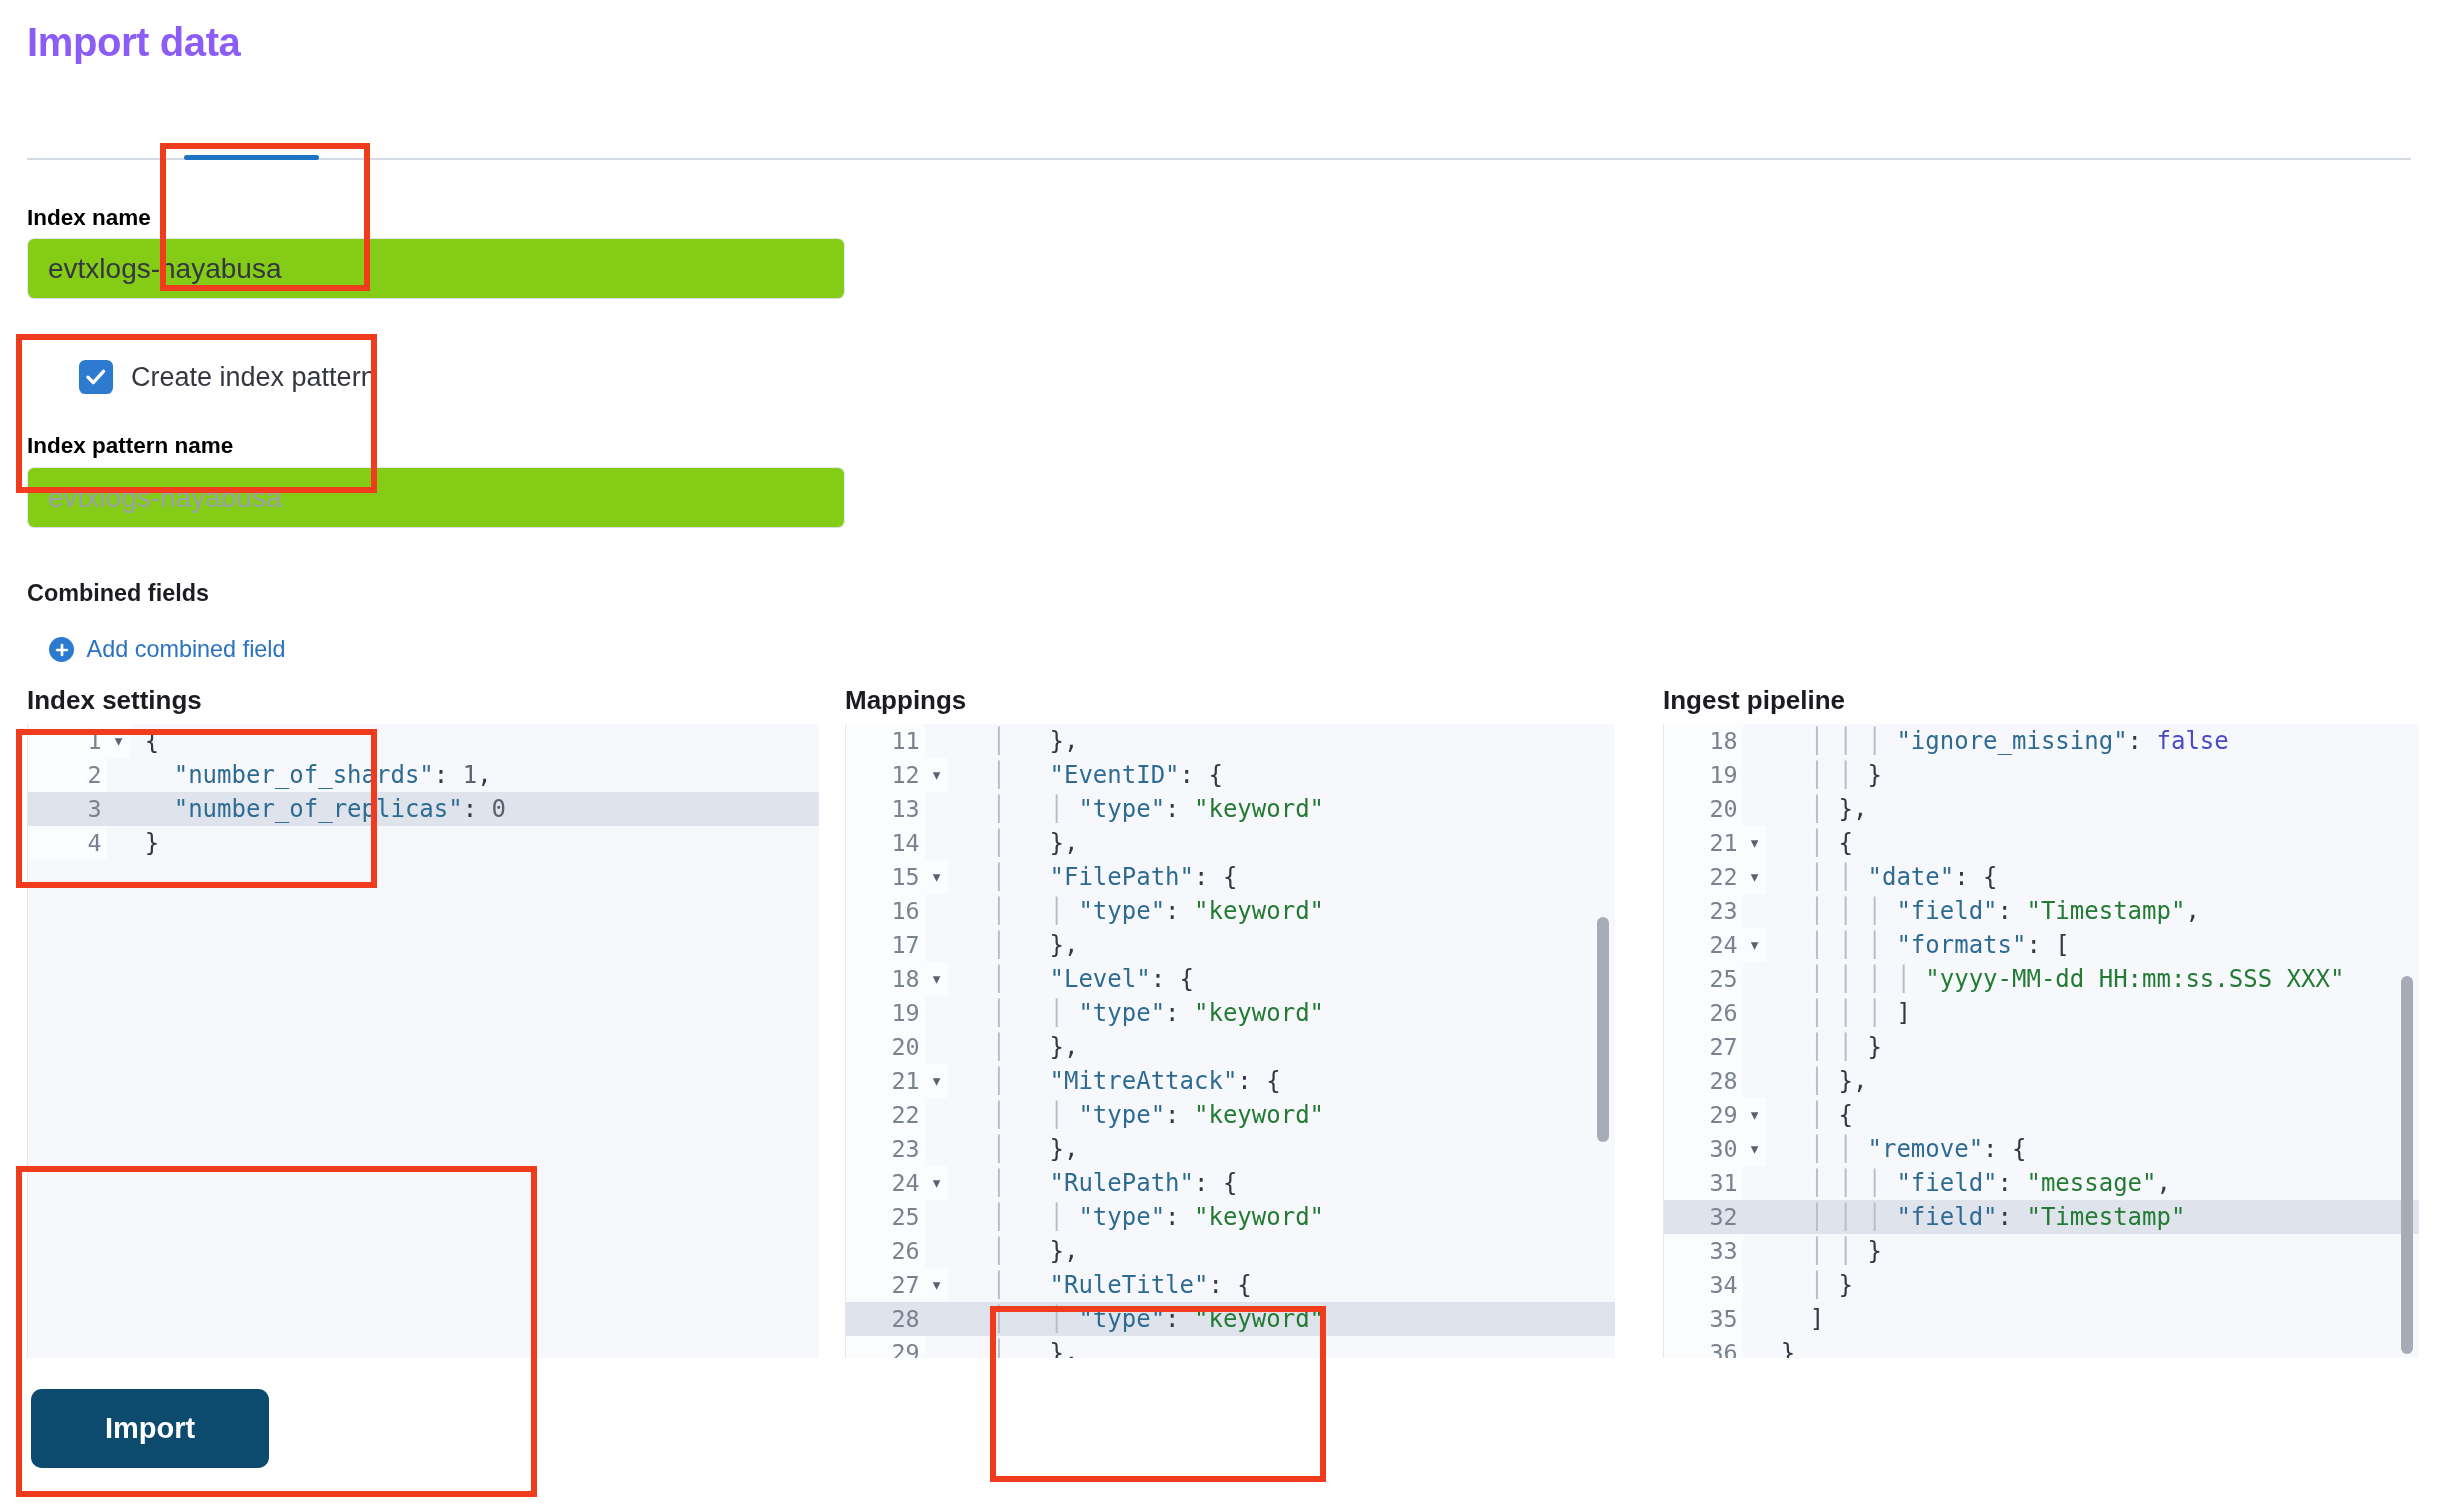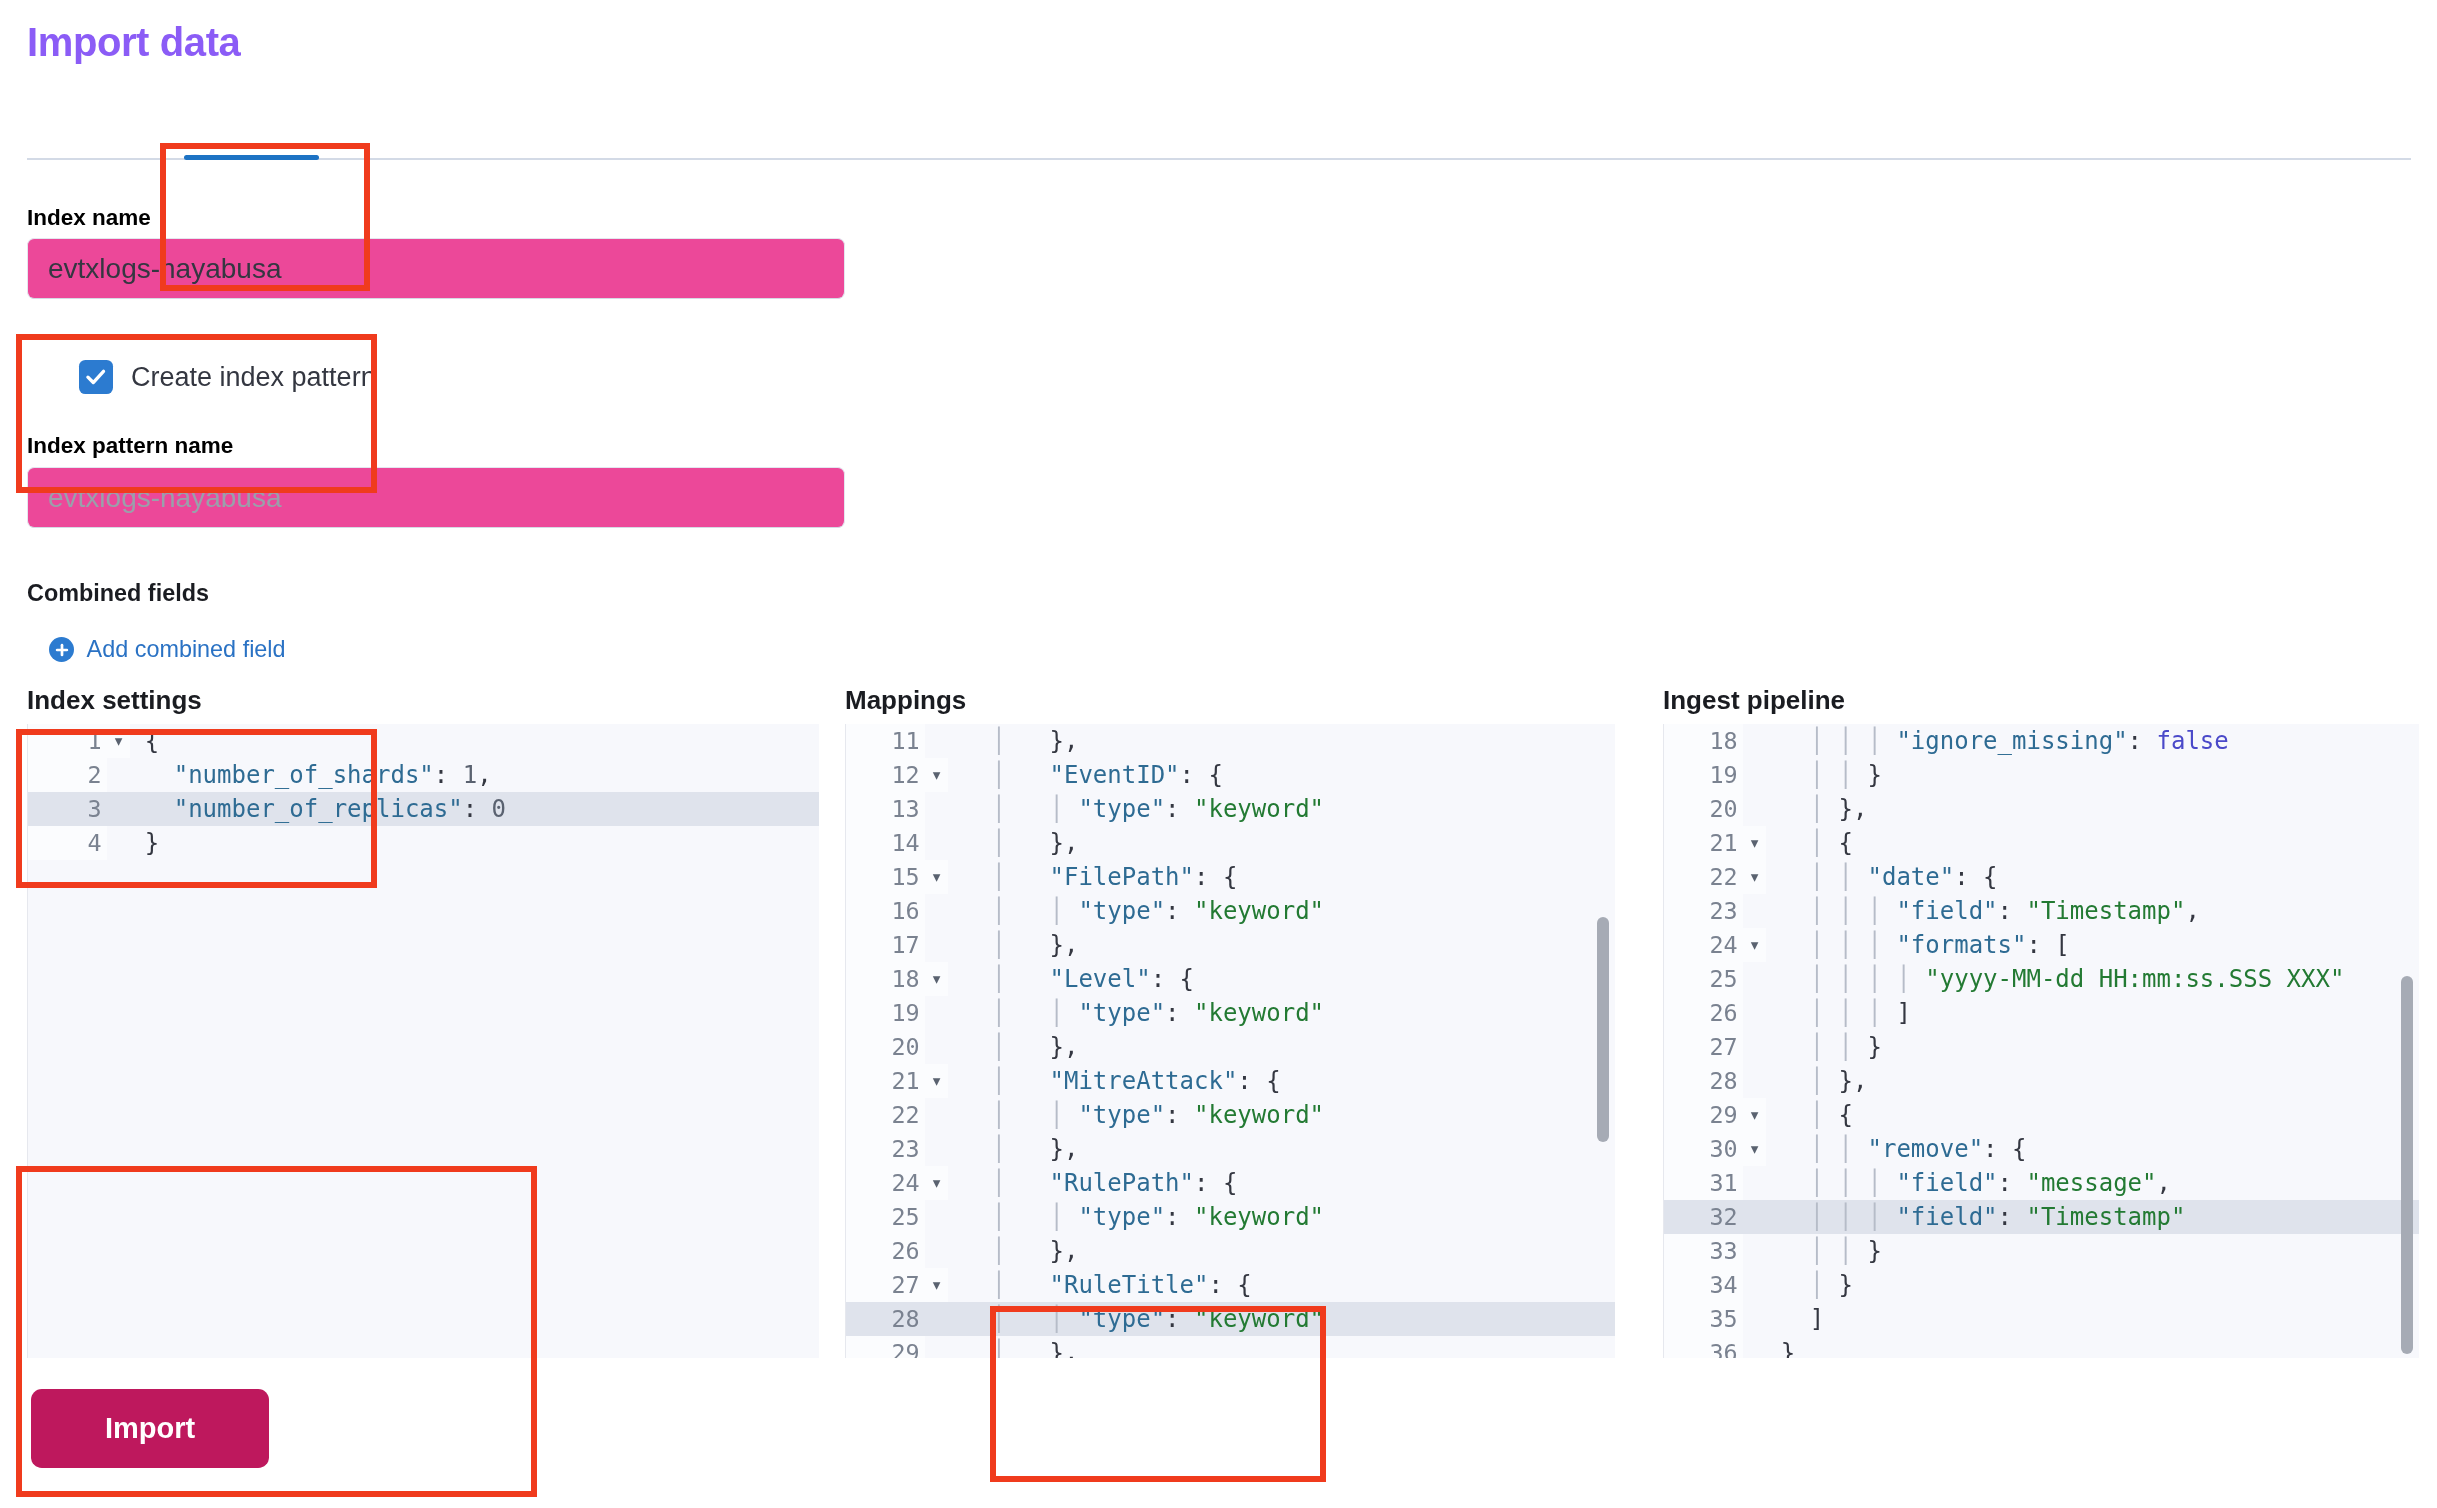--- a/index.html
+++ b/index.html
@@ -30,21 +30,21 @@
   .tab.advanced{left:157px; color:#1d73c4;}
   .tab-underline{position:absolute; left:184px; top:155px; width:135px; height:5.4px; background:#1d73c4; border-radius:2.7px;}
 
   
   .field-label{
     position:absolute; font-size:22.5px; font-weight:bold; color:#000000;
   }
   .field-input{
     position:absolute;
     height:61px; width:818px;
-    background:#ec4899;
+    background:#84cc16;
     border:0.9px solid #e3e6ef;
     border-bottom:1.8px solid #d5dae4;
     border-radius:7.2px;
     font-size:28px;
     font-family:"Liberation Sans", sans-serif;
     color:#343741;
     padding:0 20px;
     box-sizing:border-box;
     outline:none;
   }
@@ -100,21 +100,21 @@
   .b{color:#4a49c9;}
   .g{color:#b6bcc8;}
   .editor-scrollbar{
     position:absolute; width:11.7px; border-radius:6.3px; background:#a6abb5;
   }
 
   
   .import-btn{
     position:absolute; left:31px; top:1389px;
     width:238px; height:79px;
-    background:#be185d; color:#ffffff;
+    background:#0c4a6e; color:#ffffff;
     border:none; border-radius:10.8px;
     font-size:29px; font-weight:bold;
     font-family:"Liberation Sans", sans-serif;
     cursor:pointer;
   }
 
   
   .anno{position:absolute; border:6.3px solid #f03b1d; box-sizing:border-box; pointer-events:none;}
 </style>
 </head>

